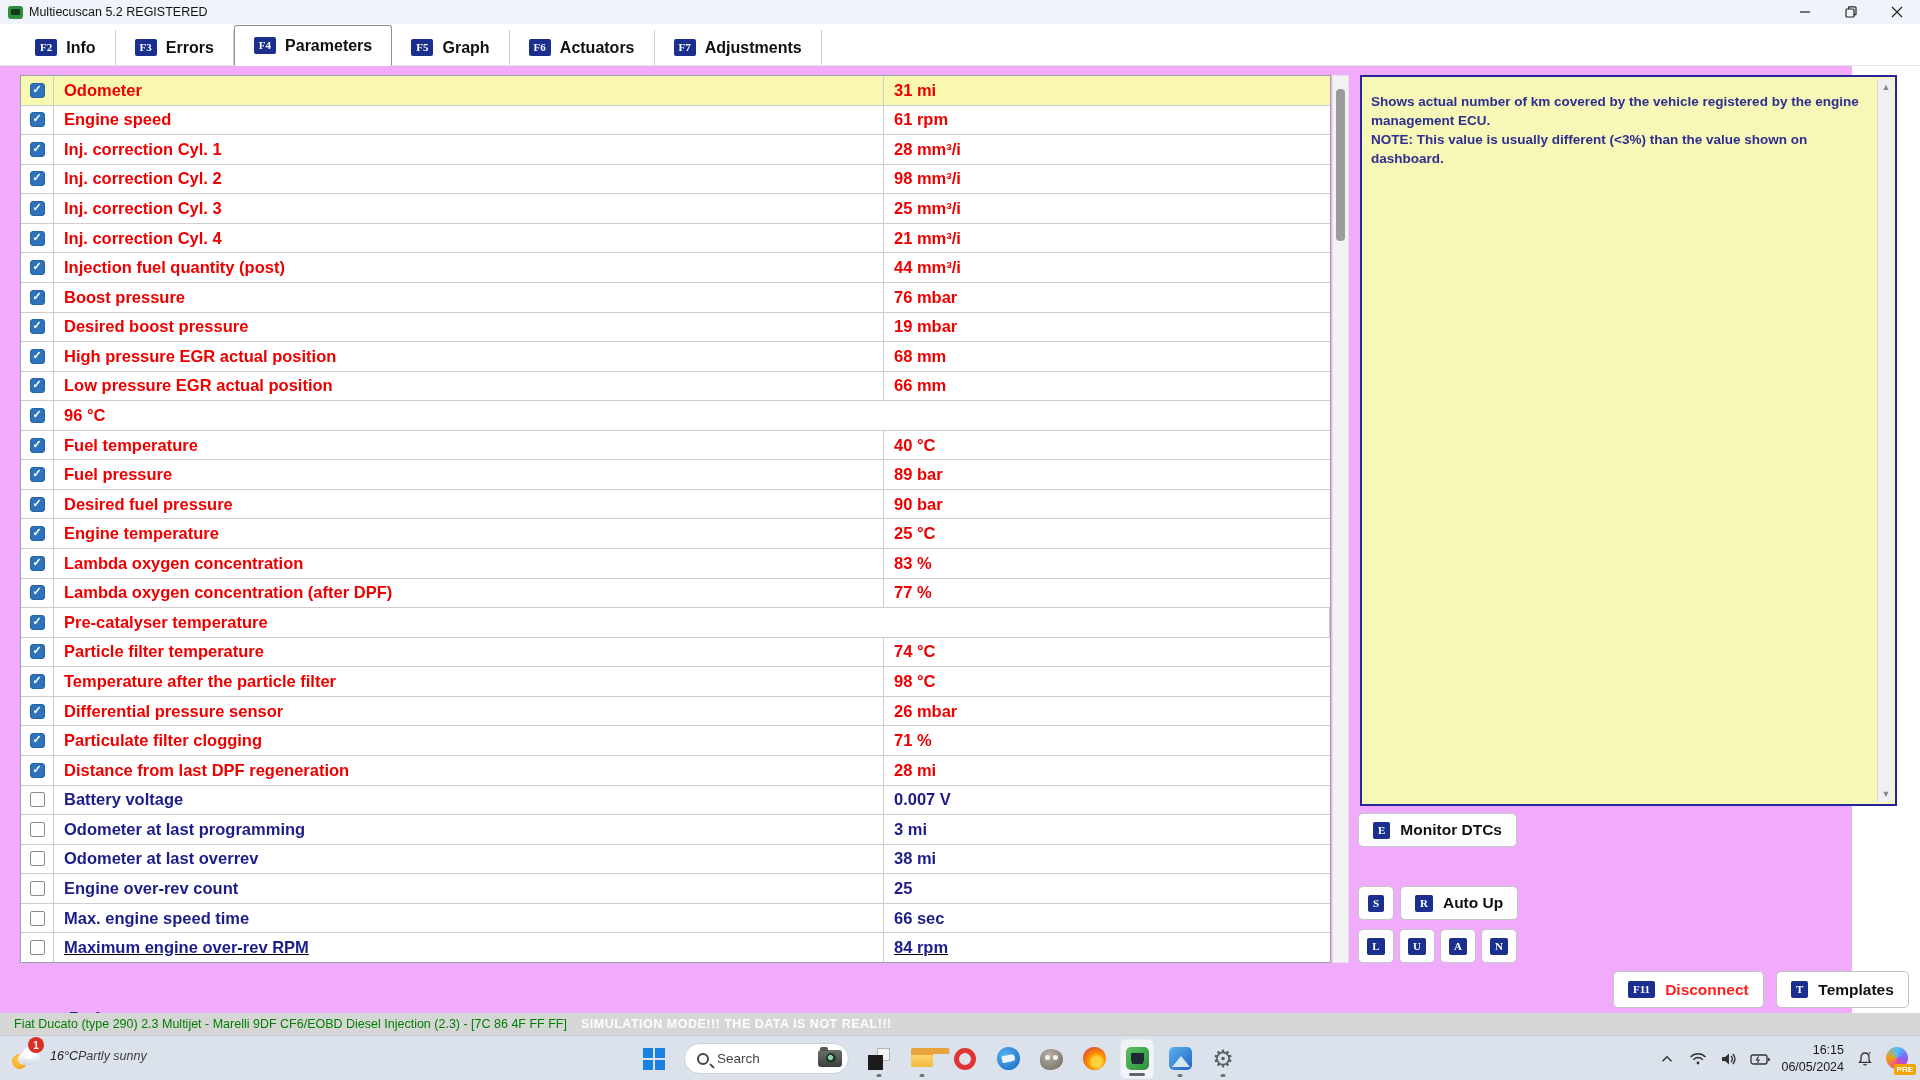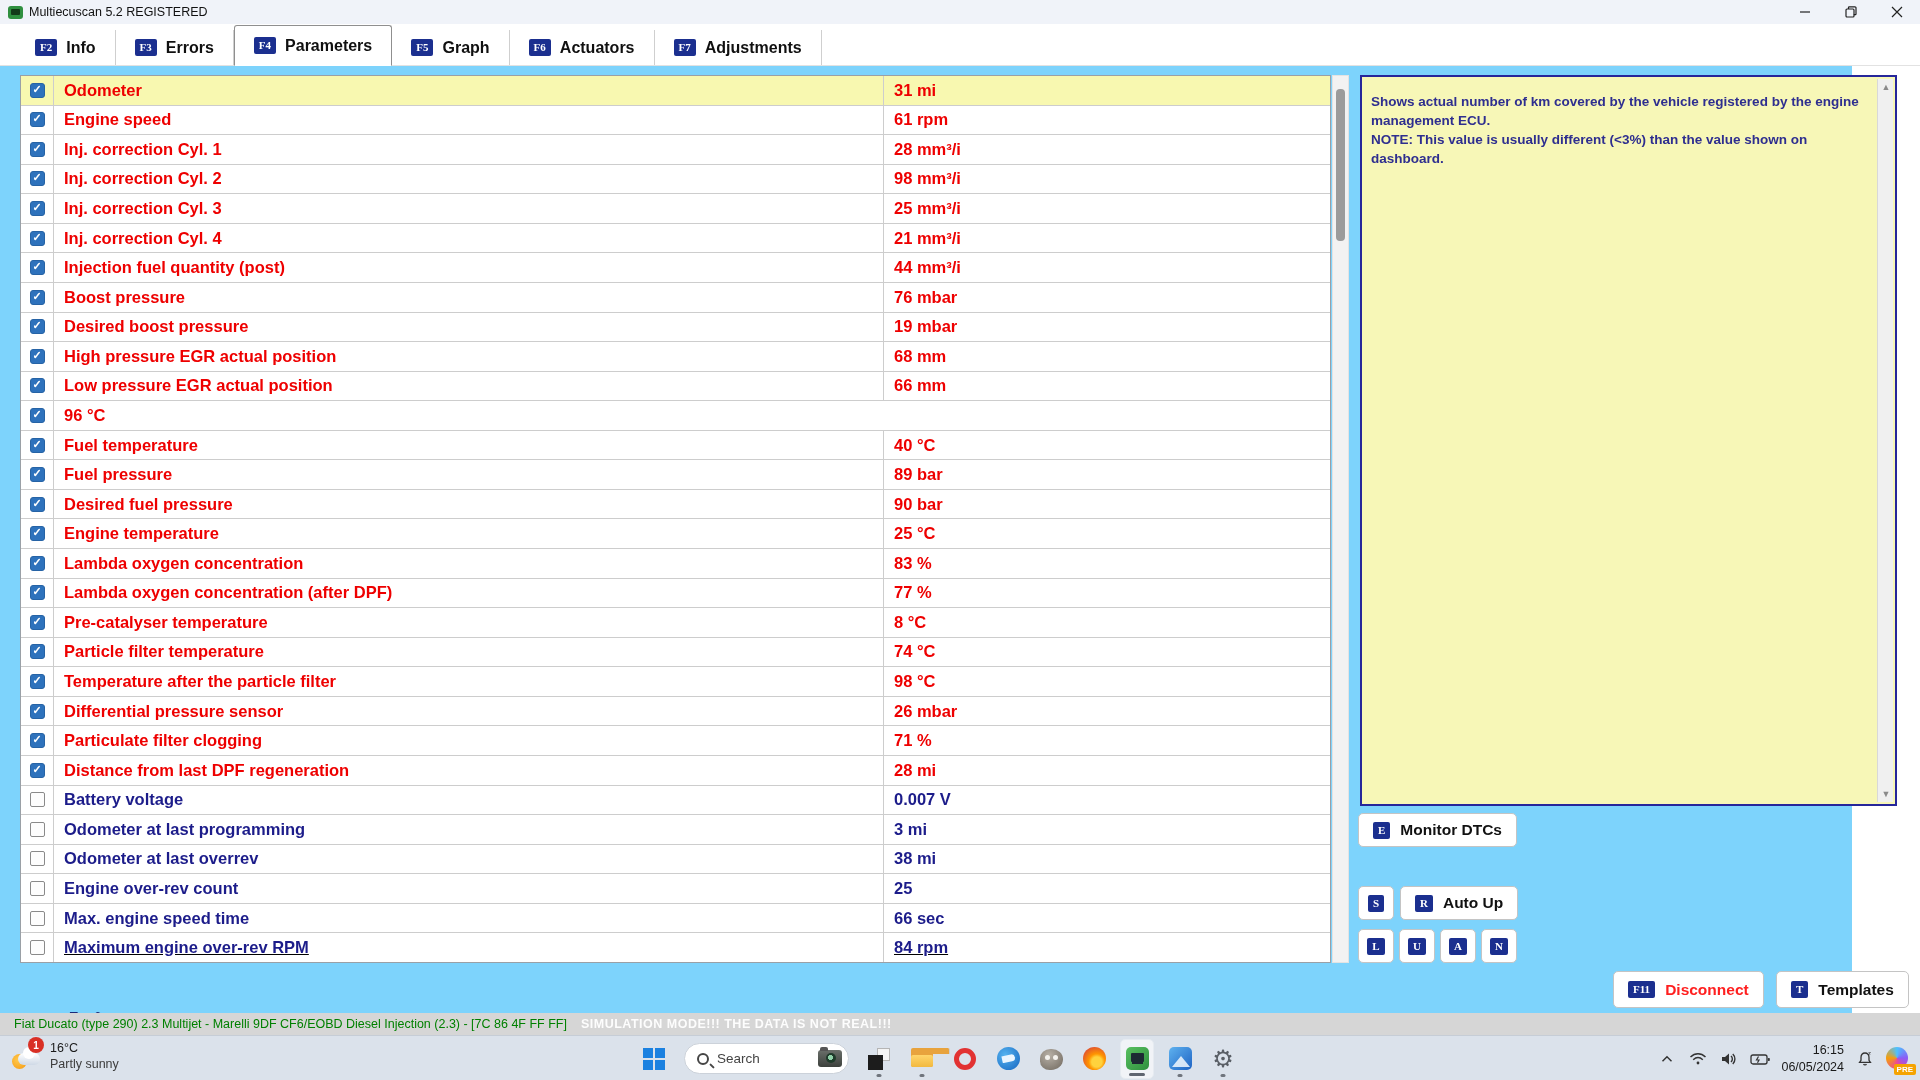--- a/index.html
+++ b/index.html
@@ -1,18 +1,18 @@
 <!DOCTYPE html>
 <html><head>
 <meta charset="utf-8">
 <style>
   * { margin:0; padding:0; box-sizing:border-box; }
   html,body { width:1920px; height:1080px; overflow:hidden; background:#fff;
               font-family:"Liberation Sans", sans-serif; }
-  .stage { position:relative; width:1852px; height:1080px; background:#7dd3fc; }
+  .stage { position:relative; width:1852px; height:1080px; background:#f0abfc; }
 
   
   .titlebar { position:absolute; left:0; top:0; width:1920px; height:24px;
               background:#f0f3f9; display:flex; align-items:center; padding-left:8px; }
   .app-icon { width:15px; height:13px; background:#2f8f3f; border-radius:3px; position:relative; margin-right:6px; }
   .app-icon::after { content:""; position:absolute; left:3px; top:3px; width:9px; height:6px; background:#123a18; border-radius:1px; }
   .title-text { font-size:12.5px; color:#111; }
   .win-controls { position:absolute; right:0; top:0; height:24px; display:flex; }
   .win-btn { width:46px; height:24px; display:flex; align-items:center; justify-content:center; color:#222; }
 
@@ -87,21 +87,21 @@
   .weather-icon { position:relative; width:32px; height:32px; }
   .w-sun { position:absolute; left:2px; top:13px; width:15px; height:15px; border-radius:50%;
            background:radial-gradient(circle at 40% 40%, #ffc94d, #f6980f); }
   .w-cloud { position:absolute; left:8px; top:12px; width:22px; height:12px; border-radius:10px;
              background:linear-gradient(#ffffff,#cfd9e6); }
   .w-cloud::before { content:""; position:absolute; left:5px; top:-6px; width:12px; height:12px;
                      border-radius:50%; background:#fff; }
   .w-badge { position:absolute; right:-2px; top:-4px; min-width:16px; height:16px; border-radius:50%;
              background:#d93025; color:#fff; font-size:10px; font-weight:bold;
              display:flex; align-items:center; justify-content:center; }
-  .weather-text { display:flex; flex-direction:column; line-height:1.25; }
+  .weather-text { display:flex; flex-direction:row; line-height:1.25;font-style:italic; }
   .w-temp { font-size:12.5px; color:#1a1a1a; }
   .w-cond { font-size:12.5px; color:#3c3c3c; }
 
   .tb-center { position:absolute; left:637px; top:0; height:45px; display:flex; align-items:center; gap:13px; }
   .start-icon { width:22px; height:22px; display:grid; grid-template-columns:10px 10px; gap:2px; }
   .start-icon div { width:10px; height:10px; background:#1b81e0; }
   .search-pill { width:165px; height:31px; background:#fff; border:1px solid #ccd2da; border-radius:16px;
                  display:flex; align-items:center; padding:0 6px 0 12px; gap:8px; }
   .mag { width:12px; height:12px; border:2px solid #454545; border-radius:50%; position:relative; flex:0 0 auto; }
   .mag::after { content:""; position:absolute; left:10px; top:10px; width:6px; height:2px;
@@ -406,23 +406,20 @@
           <span class="txt">77 %</span>
         </div>
       </div>
       <div class="p-row checked">
         <div class="cb-cell">
           <span class="checkbox on"></span>
         </div>
         <div class="label-cell">
           <span class="txt">Pre-catalyser temperature</span>
         </div>
-        <div class="value-cell">
-          <span class="txt">8 °C</span>
-        </div>
       </div>
       <div class="p-row checked">
         <div class="cb-cell">
           <span class="checkbox on"></span>
         </div>
         <div class="label-cell">
           <span class="txt">Particle filter temperature</span>
         </div>
         <div class="value-cell">
           <span class="txt">74 °C</span>

